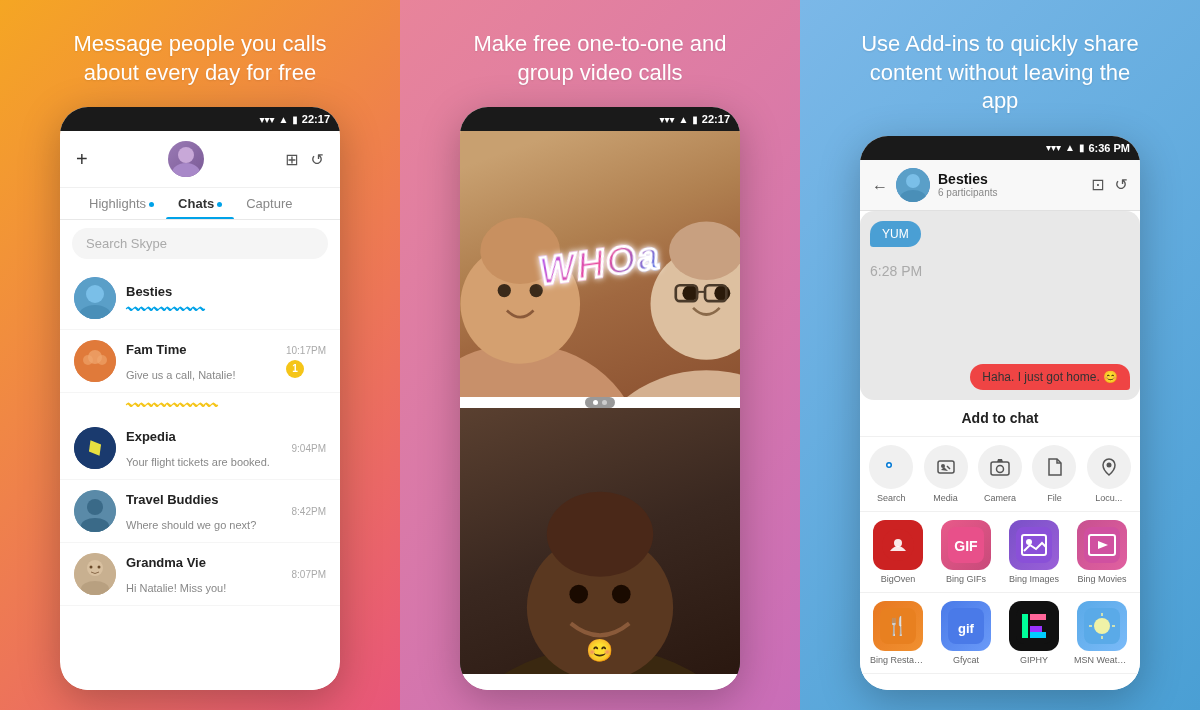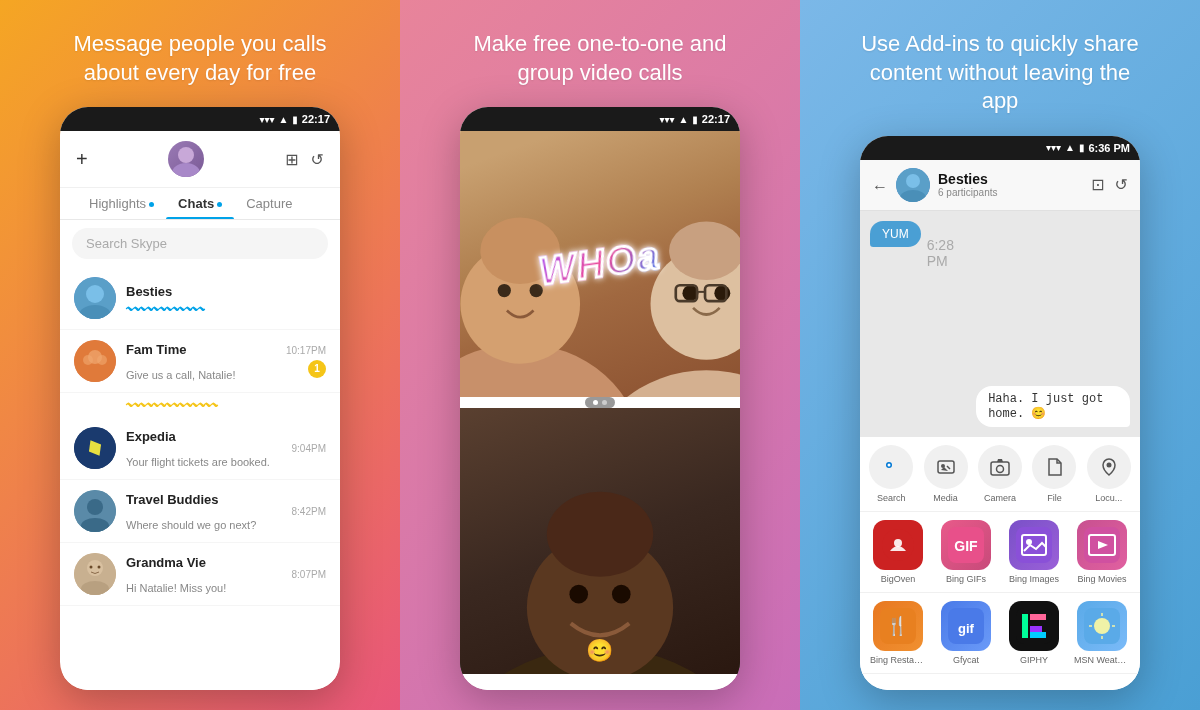--- a/index.html
+++ b/index.html
@@ -227,21 +227,20 @@
     }
     .wave-yellow {
       color: #f5c518;
       font-size: 14px;
       letter-spacing: -1px;
     }
 
     .chat-meta {
       display: flex;
       flex-direction: column;
-      align-items: flex-end;
       gap: 4px;
       flex-shrink: 0;
     }
     .chat-time {
       font-size: 10px;
       color: #aaa;
     }
     .chat-badge {
       width: 18px;
       height: 18px;
@@ -330,47 +329,46 @@
       gap: 10px;
       color: #555;
       font-size: 16px;
     }
 
     .message-area {
       flex: 1;
       background: #e8e8e8;
       padding: 10px;
       display: flex;
-      flex-direction: row;
-      gap: 6px;
-      overflow: hidden;
+      flex-direction: column;
+      overflow: hidden;
+      border-radius: 14px;
     }
     .msg-bubble-left {
       background: #4a9fd4;
       color: white;
       padding: 6px 12px;
       border-radius: 16px 16px 16px 4px;
       font-size: 12px;
       align-self: flex-start;
       max-width: 80%;
     }
     .msg-time {
       font-size: 14px;
       color: #aaa;
       margin-top: 16px;
     }
     .msg-bubble-right {
-      background: #ffffff;
+      background: #ef4444;
       color: #333;
       padding: 6px 12px;
       border-radius: 16px 16px 4px 16px;
       font-size: 12px;
       align-self: flex-end;
       max-width: 90%;
-      font-family: Liberation Mono, monospace;
     }
 
     .add-to-chat-panel {
       background: white;
       flex-shrink: 0;
     }
     .add-to-chat-header {
       padding: 10px 16px;
       font-size: 14px;
       font-weight: 600;
@@ -734,20 +732,21 @@
         <span>YUM</span>
       </div>
       <div class="msg-time">6:28 PM</div>
       <div style="flex:1;"></div>
       <div class="msg-bubble-right">
         <span>Haha. I just got home. 😊</span>
       </div>
     </div>
 
     <div class="add-to-chat-panel">
+      <div class="add-to-chat-header">Add to chat</div>
 
       <div class="addon-row">
         <div class="addon-item">
           <div class="addon-icon-circle">
             <svg width="24" height="24" viewBox="0 0 24 24">
                 <circle cx="10" cy="10" r="3" fill="#0078d4"></circle>
                 <circle cx="10" cy="10" r="1.5" fill="white"></circle>
               </svg>
           </div>
           <span class="addon-label">Search</span>

